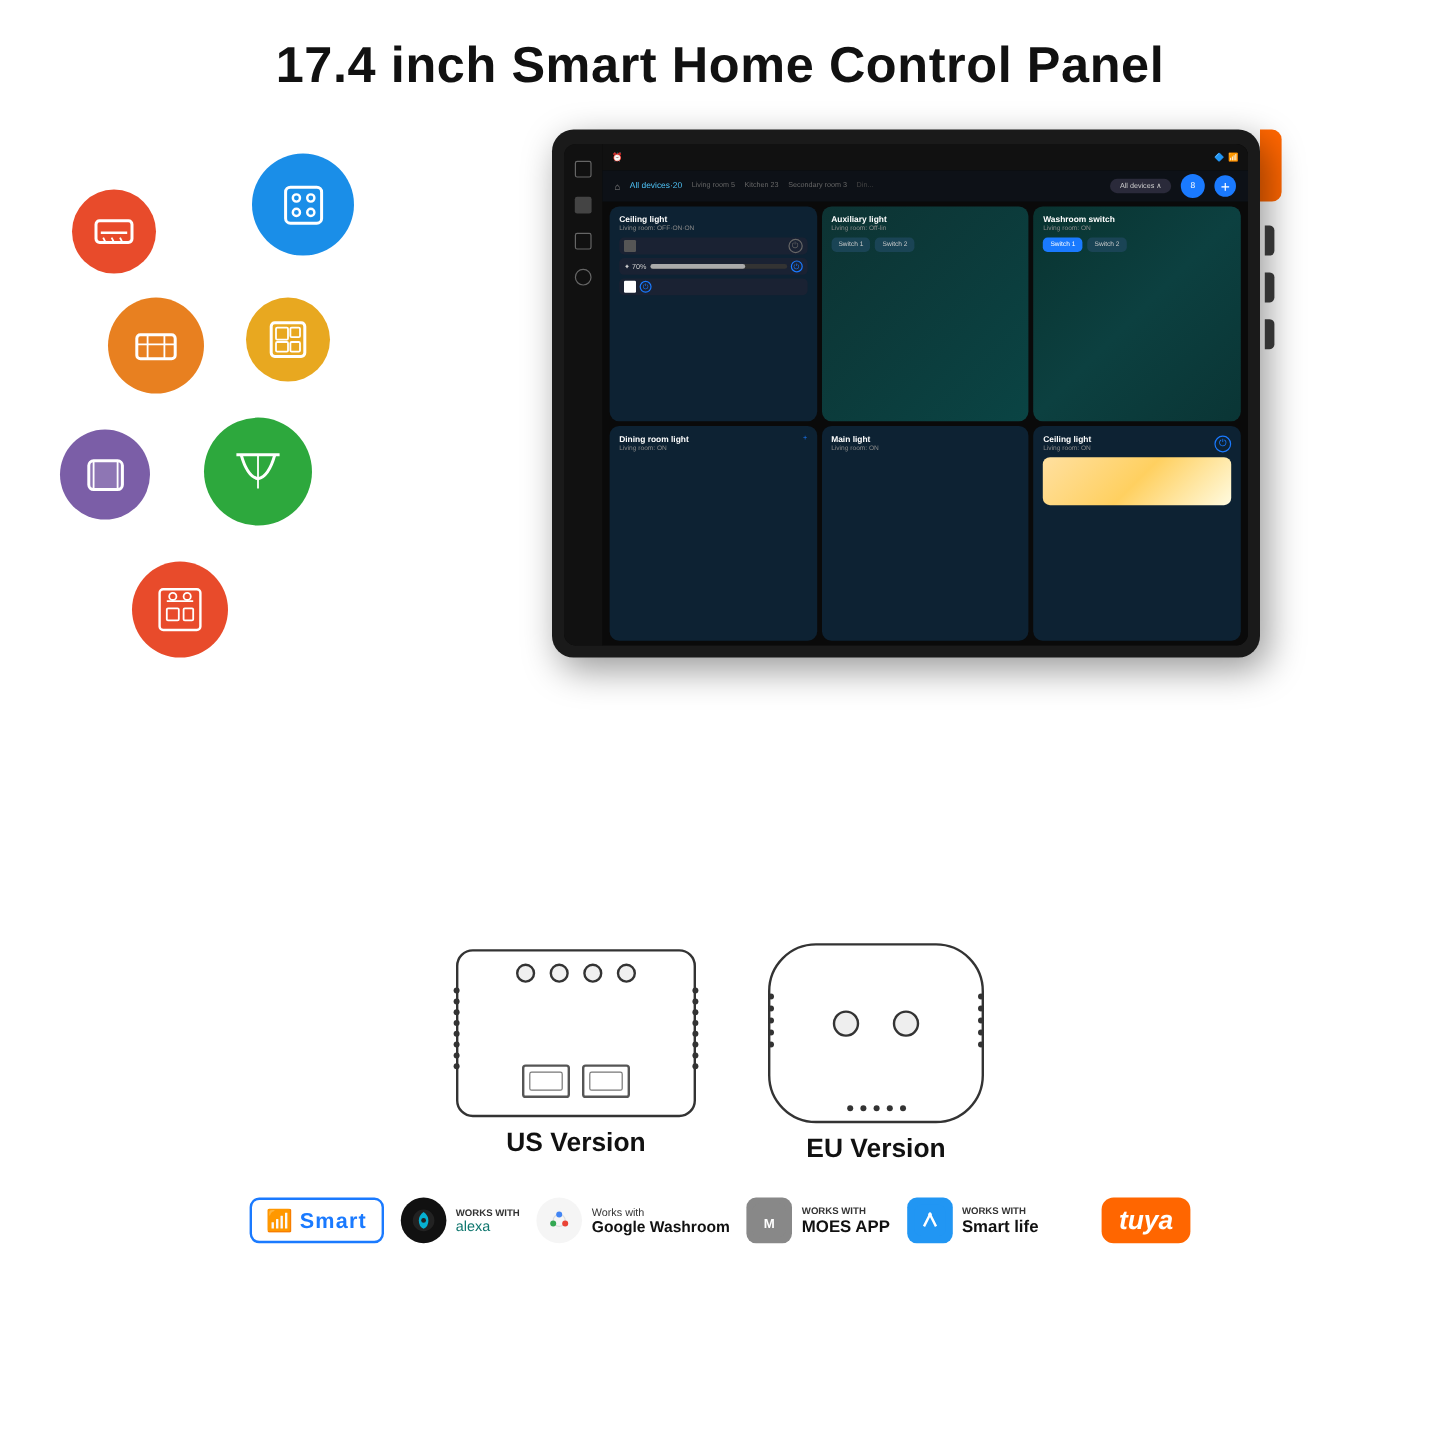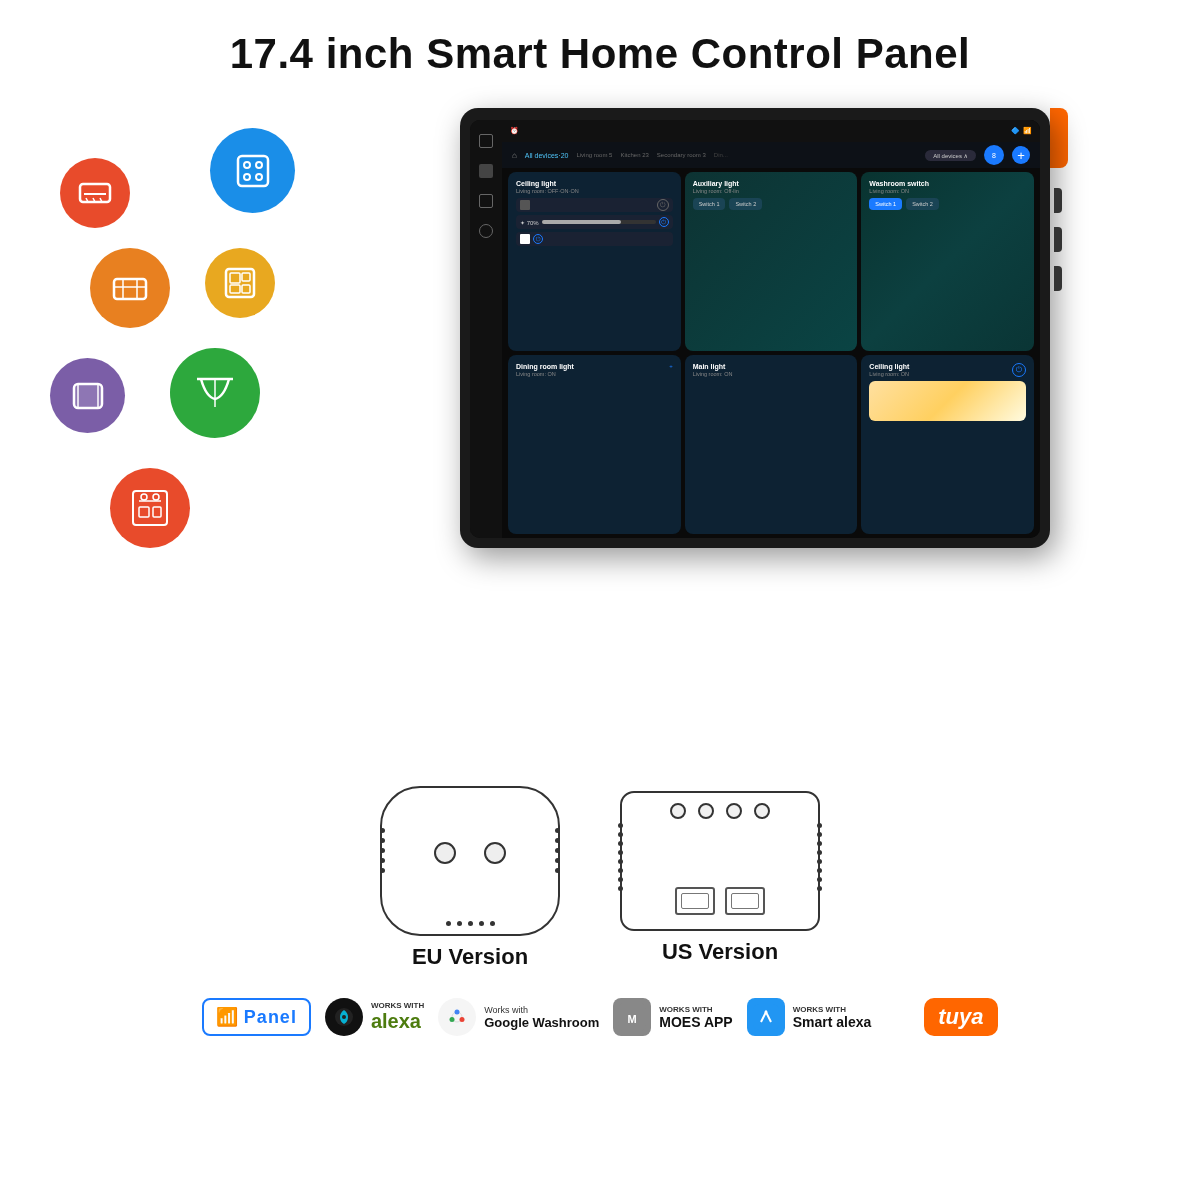--- a/index.html
+++ b/index.html
@@ -442,23 +442,23 @@
     }
 
     .alexa-works {
       font-size: 8px;
       color: #333;
       text-transform: uppercase;
       font-weight: bold;
     }
 
     .alexa-name {
-      font-size: 20px;
-      font-weight: 700;
-      color: #4d7c0f;
+      font-size: 12px;
+      font-weight: 400;
+      color: #0f766e;
     }
 
     
     .google-badge {
       display: flex;
       align-items: center;
       gap: 8px;
     }
 
     .google-circle {
@@ -794,55 +794,20 @@
         </div>
 
       </div>
     </div>
   </div>
 </div>
 
 <div class="versions-section">
 
   <div class="version-block">
-    <div class="eu-diagram">
-
-      <div class="eu-ports-top">
-        <div class="eu-port"></div>
-        <div class="eu-port"></div>
-      </div>
-
-      <div class="eu-left-pins">
-        <div class="pin-dot"></div>
-          <div class="pin-dot"></div>
-          <div class="pin-dot"></div>
-        <div class="pin-dot"></div>
-          <div class="pin-dot"></div>
-      </div>
-
-      <div class="eu-right-pins">
-        <div class="pin-dot"></div>
-          <div class="pin-dot"></div>
-          <div class="pin-dot"></div>
-        <div class="pin-dot"></div>
-          <div class="pin-dot"></div>
-      </div>
-
-      <div class="eu-bottom-pins">
-        <div class="pin-dot"></div>
-          <div class="pin-dot"></div>
-          <div class="pin-dot"></div>
-        <div class="pin-dot"></div>
-          <div class="pin-dot"></div>
-      </div>
-    </div>
-    <div class="version-label">EU Version</div>
-  </div>
-
-  <div class="version-block">
     <div class="version-diagram">
 
       <div class="us-ports-top">
         <div class="port-circle"></div>
         <div class="port-circle"></div>
         <div class="port-circle"></div>
         <div class="port-circle"></div>
       </div>
 
       <div class="us-left-pins">
@@ -872,27 +837,62 @@
           <div class="connector-inner"></div>
         </div>
         <div class="connector-box">
           <div class="connector-inner"></div>
         </div>
       </div>
     </div>
     <div class="version-label">US Version</div>
   </div>
 
+  <div class="version-block">
+    <div class="eu-diagram">
+
+      <div class="eu-ports-top">
+        <div class="eu-port"></div>
+        <div class="eu-port"></div>
+      </div>
+
+      <div class="eu-left-pins">
+        <div class="pin-dot"></div>
+          <div class="pin-dot"></div>
+          <div class="pin-dot"></div>
+        <div class="pin-dot"></div>
+          <div class="pin-dot"></div>
+      </div>
+
+      <div class="eu-right-pins">
+        <div class="pin-dot"></div>
+          <div class="pin-dot"></div>
+          <div class="pin-dot"></div>
+        <div class="pin-dot"></div>
+          <div class="pin-dot"></div>
+      </div>
+
+      <div class="eu-bottom-pins">
+        <div class="pin-dot"></div>
+          <div class="pin-dot"></div>
+          <div class="pin-dot"></div>
+        <div class="pin-dot"></div>
+          <div class="pin-dot"></div>
+      </div>
+    </div>
+    <div class="version-label">EU Version</div>
+  </div>
+
 </div>
 
 <div class="compat-bar">
 
   <div class="wifi-badge">
     <span style="color:#1a7aff;font-size:18px;">📶</span>
-    <span class="wifi-text">Panel</span>
+    <span class="wifi-text">Smart</span>
   </div>
 
   <div class="alexa-badge">
     <div class="alexa-circle">
       <svg width="20" height="20" viewBox="0 0 20 20" fill="none">
         <circle cx="10" cy="10" r="9" fill="#222"></circle>
         <path d="M10 3 Q14 6 14 10 Q14 15 10 17 Q6 15 6 10 Q6 6 10 3Z" fill="#00d4ff" opacity="0.8"></path>
         <circle cx="10" cy="10" r="2" fill="#222"></circle>
       </svg>
     </div>
@@ -934,21 +934,21 @@
   <div class="smartlife-badge">
     <div class="smartlife-icon">
       <svg width="26" height="26" viewBox="0 0 26 26" fill="none">
         <rect width="26" height="26" rx="6" fill="#2196F3"></rect>
         <path d="M8 18 L13 8 L18 18" stroke="white" stroke-width="2" fill="none"></path>
         <circle cx="13" cy="8" r="1.5" fill="white"></circle>
       </svg>
     </div>
     <div class="smartlife-text">
       <span class="smartlife-works">WORKS WITH</span>
-      <span class="smartlife-name">Smart alexa</span>
+      <span class="smartlife-name">Smart life</span>
     </div>
   </div>
 
   <div class="tuya-badge">
     <span class="tuya-text">tuya</span>
   </div>
 
 </div>
 
 </body></html>

